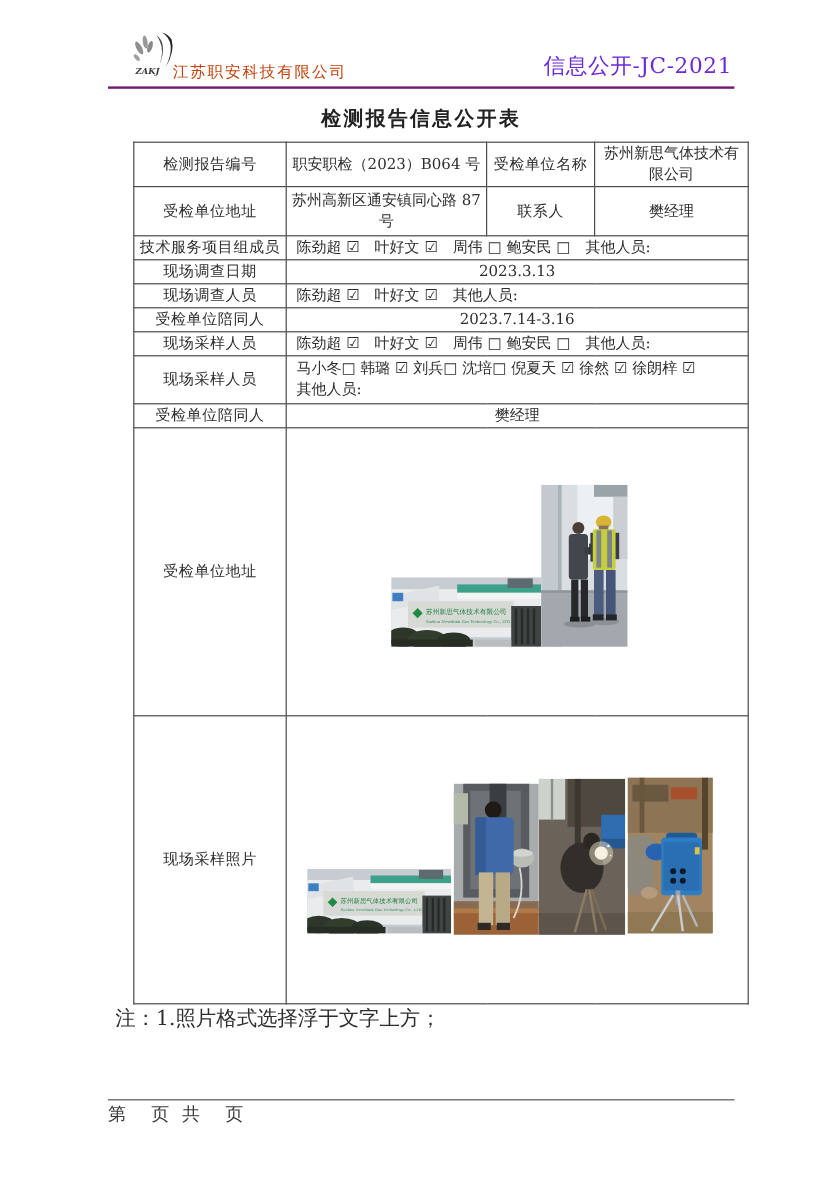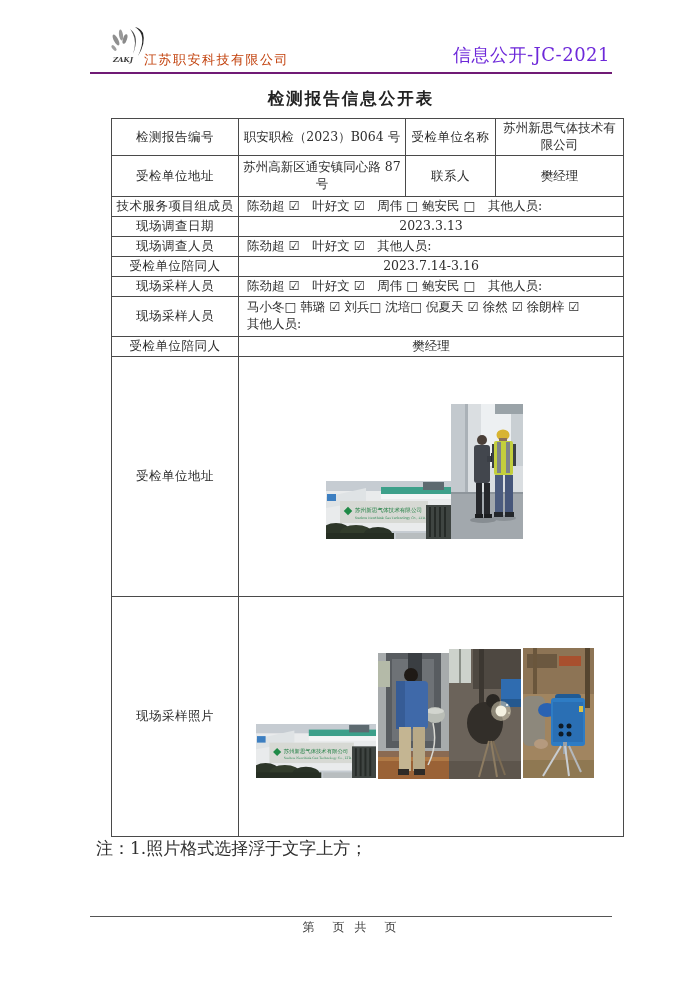--- a/index.html
+++ b/index.html
@@ -22,22 +22,22 @@
      overflow:hidden;}
   td.lbl{text-align:center;letter-spacing:0.5px;}
   td.vl{text-align:left;padding-left:8px;}
   td.vc{text-align:center;}
   .photo-cell{position:relative;padding:0;}
   .photo{position:absolute;display:block;}
 
   
   .note{position:absolute;left:96px;top:837px;font-size:17px;color:#2e2e2e;}
   .footer-rule{position:absolute;left:90px;top:916px;width:522px;height:0;border-top:1.5px solid #555;}
-  .footer-text{position:absolute;left:90px;top:919px;width:522px;text-align:center;
-               font-size:12px;letter-spacing:3px;color:#3a3a3a;}
+  .footer-text{position:absolute;left:90px;top:919px;width:522px;text-align:left;
+               font-size:15px;letter-spacing:3px;color:#3a3a3a;}
 </style>
 </head>
 <body>
 
 <div class="page">
 
   <div class="doc-header">
     <svg class="logo" viewBox="0 0 42 40">
       <ellipse cx="9" cy="14" rx="2.2" ry="6" fill="#8f8f8f" transform="rotate(-28 9 14)"></ellipse>
       <ellipse cx="14" cy="9" rx="2" ry="5.5" fill="#9a9a9a" transform="rotate(-8 14 9)"></ellipse>

